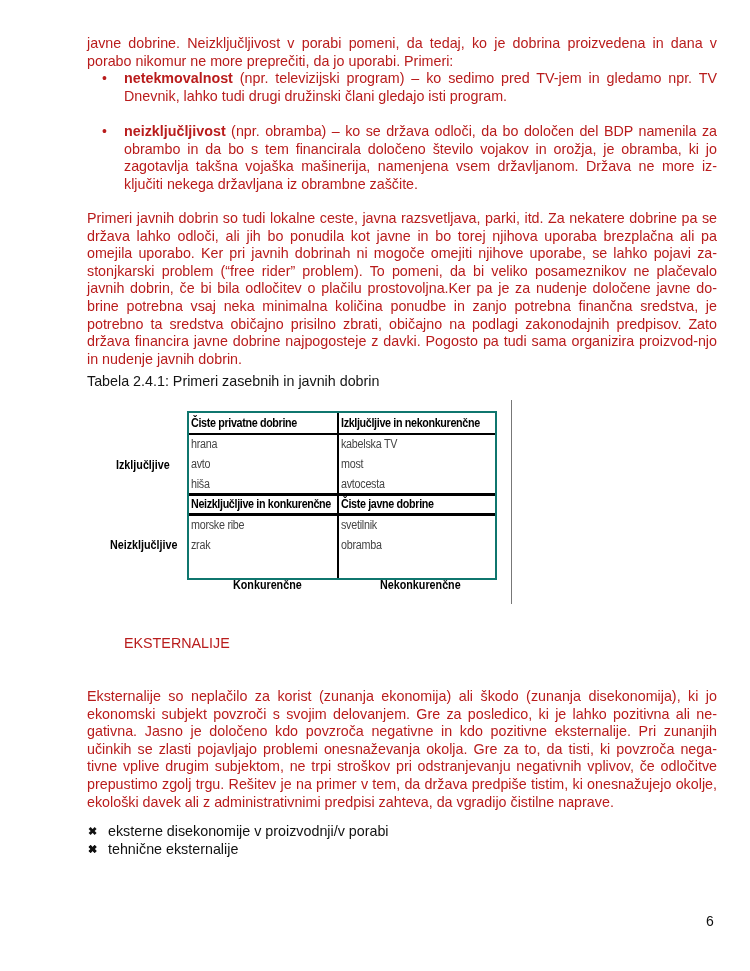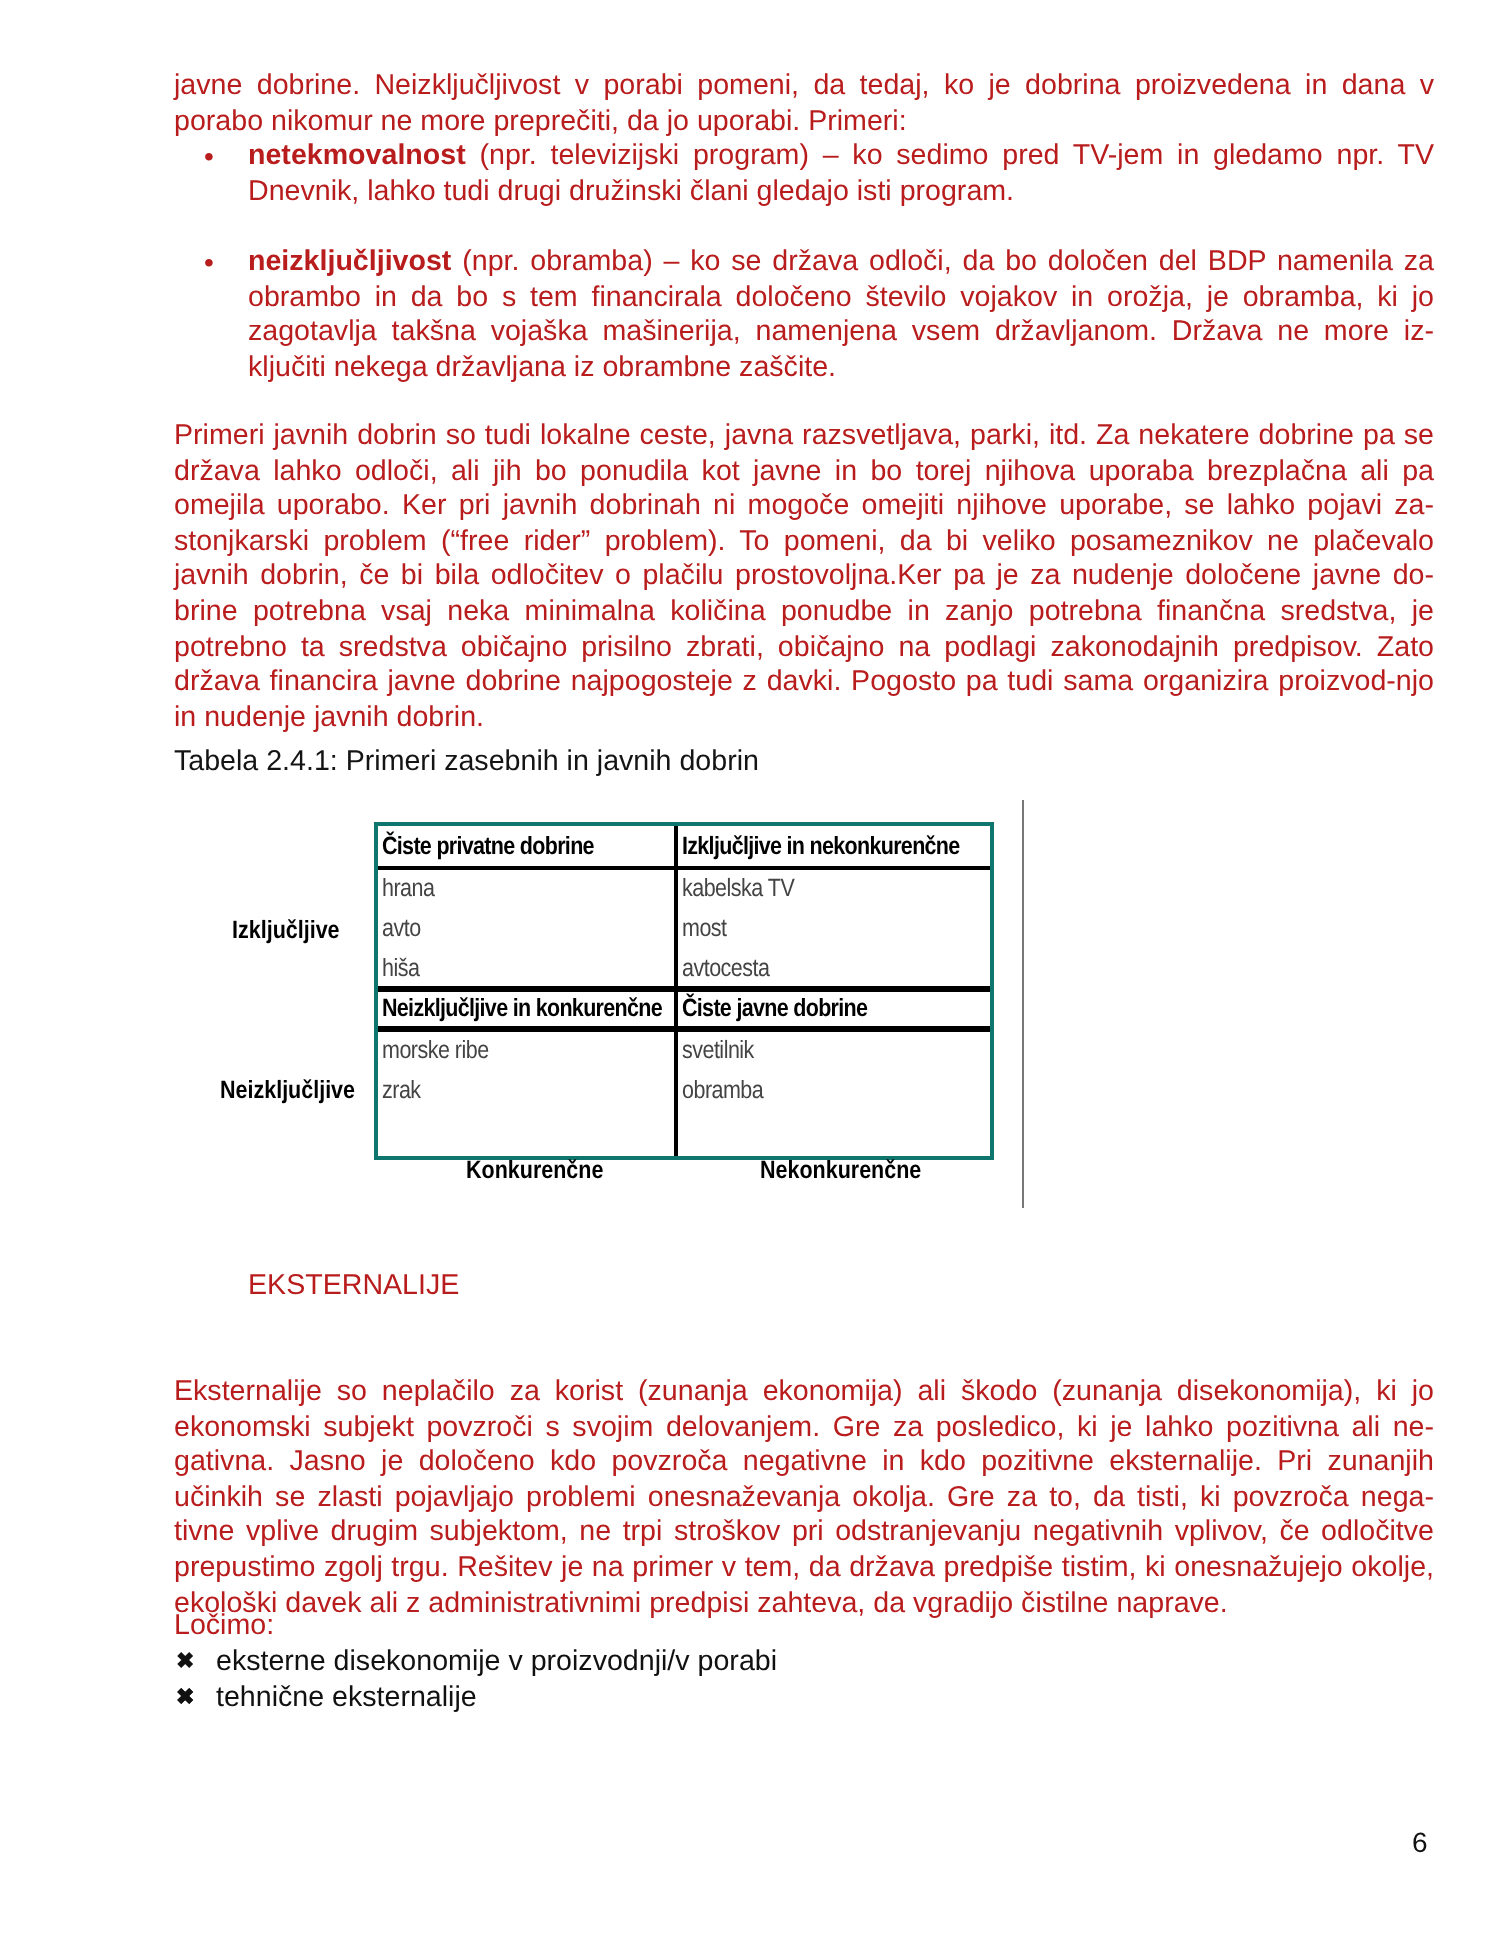--- a/index.html
+++ b/index.html
@@ -91,23 +91,20 @@
     <div class="col-label" style="left:145px; top:178px;">Konkurenčne</div>
     <div class="col-label" style="left:292px; top:178px;">Nekonkurenčne</div>
   </div>
 
   <div class="heading">EKSTERNALIJE</div>
 
   <div class="text" style="top:670px;margin-top:18px;">
     <p class="p">Eksternalije so neplačilo za korist (zunanja ekonomija) ali škodo (zunanja disekonomija), ki jo ekonomski subjekt povzroči s svojim delovanjem. Gre za posledico, ki je lahko pozitivna ali ne-gativna. Jasno je določeno kdo povzroča negativne in kdo pozitivne eksternalije. Pri zunanjih učinkih se zlasti pojavljajo problemi onesnaževanja okolja. Gre za to, da tisti, ki povzroča nega-tivne vplive drugim subjektom, ne trpi stroškov pri odstranjevanju negativnih vplivov, če odločitve prepustimo zgolj trgu. Rešitev je na primer v tem, da država predpiše tistim, ki onesnažujejo okolje, ekološki davek ali z administrativnimi predpisi zahteva, da vgradijo čistilne naprave.</p>
   </div>
 
-  <div class="text" style="top:805px;">
-    <p>Ločimo:</p>
-  </div>
   <div class="x-list">
     <div class="x-item">
       <span class="x-icon">✖</span>
       <span>eksterne disekonomije v proizvodnji/v porabi</span>
     </div>
     <div class="x-item">
       <span class="x-icon">✖</span>
     </div>
     <div class="x-item">
       <span class="x-icon">✖</span>

